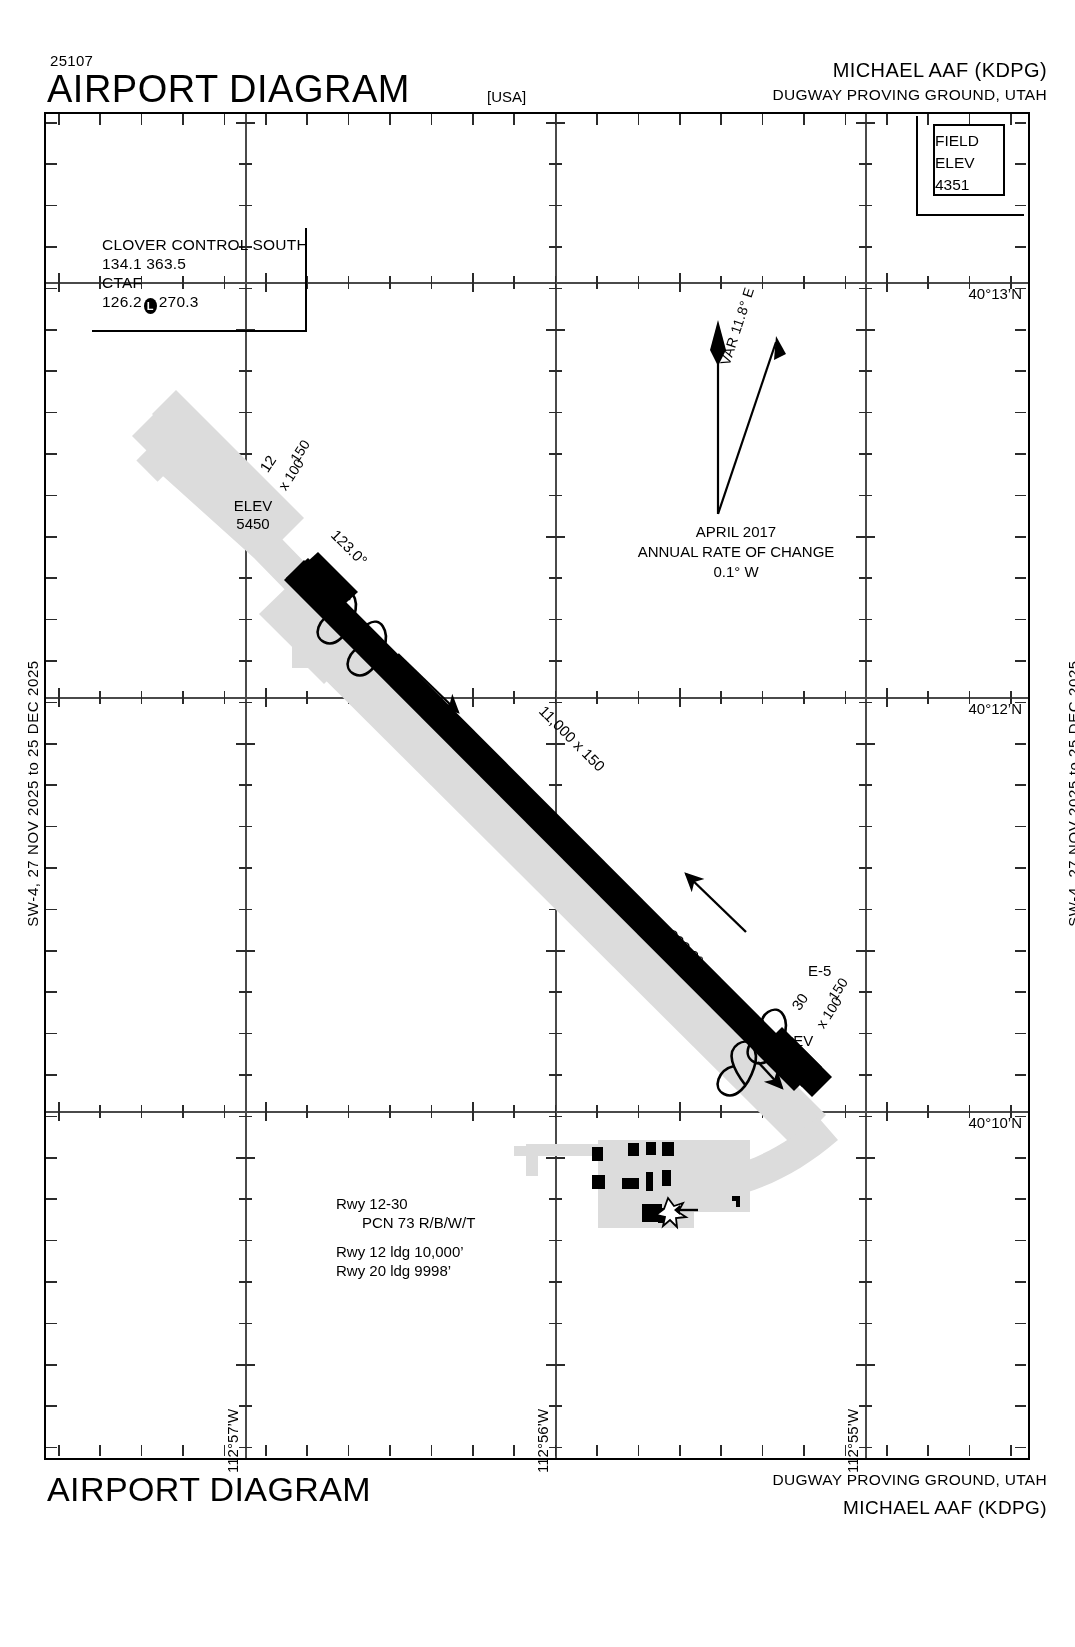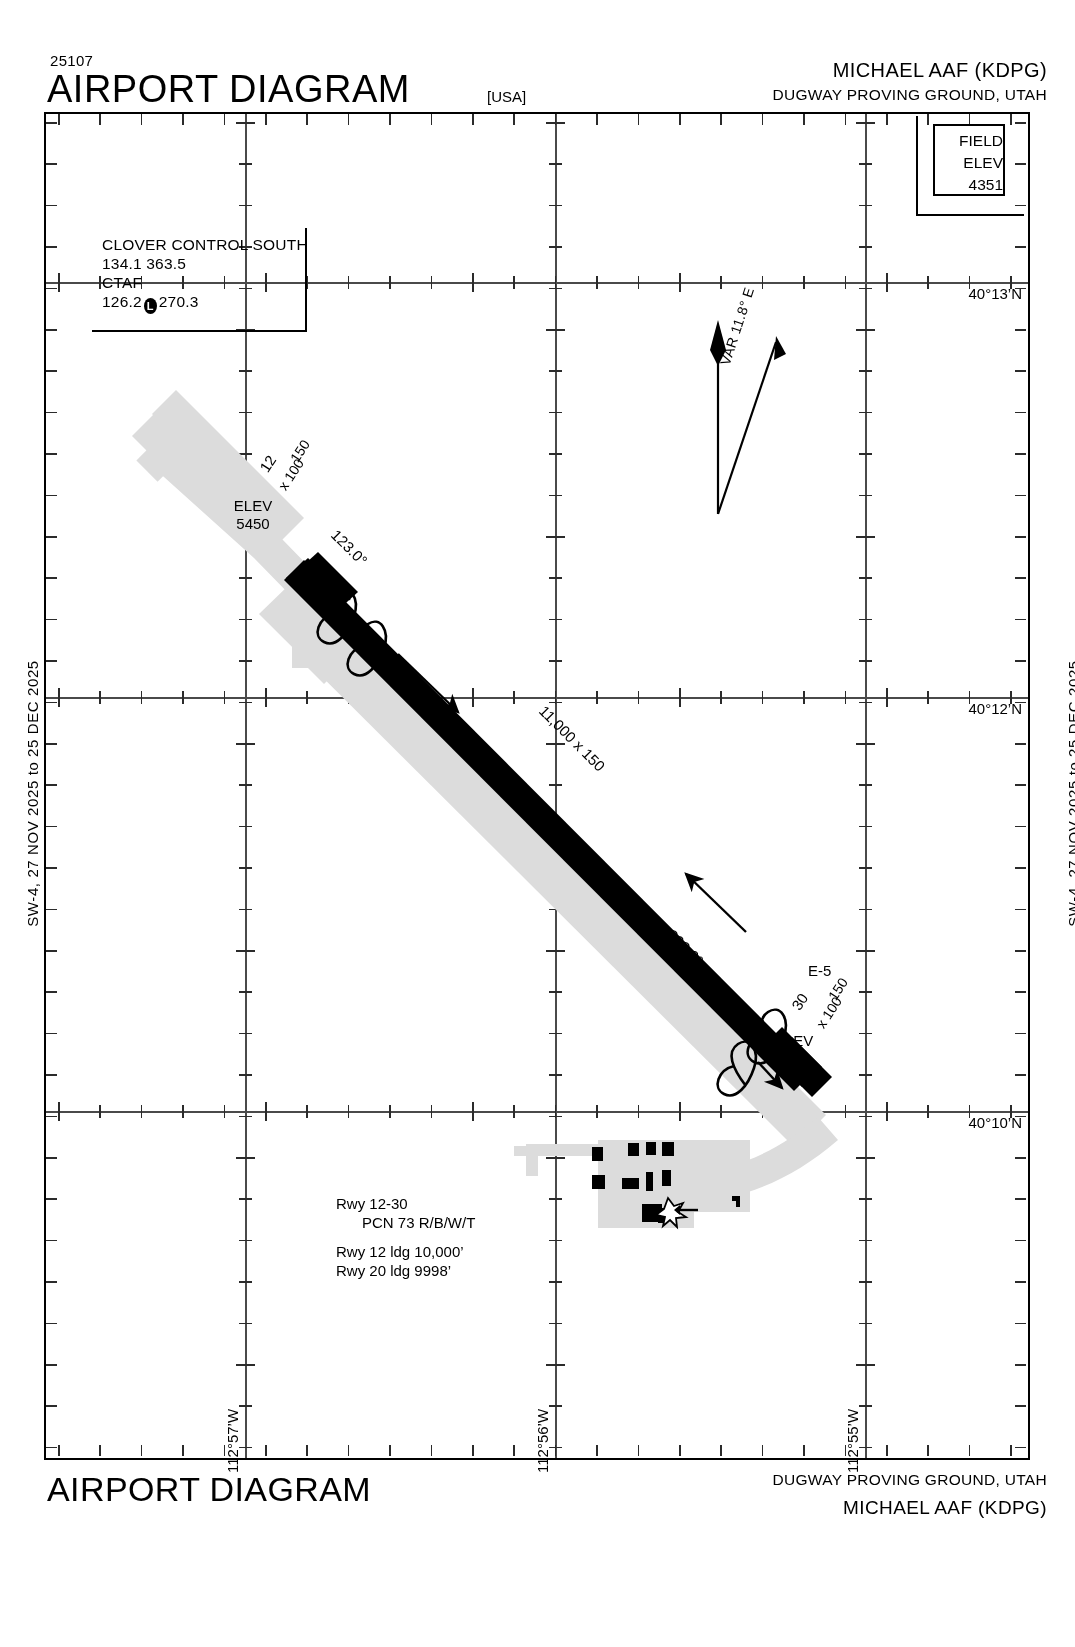--- a/index.html
+++ b/index.html
@@ -24,21 +24,21 @@
             border-right:2.2px solid #000;border-bottom:2.2px solid #000;
             box-sizing:border-box;padding:7px 0 0 10px;}
   #comm-box div{font-size:15.5px;line-height:19px;letter-spacing:.2px;white-space:nowrap;}
   .ctaf-sym{display:inline-block;width:13px;height:16px;border-radius:50%;
             background:#000;color:#fff;font-size:11px;line-height:16px;
             text-align:center;vertical-align:-3px;font-weight:bold;margin:0 2px;}
   
   #field-elev-outer{right:4px;top:2px;width:108px;height:100px;
         border-left:2.2px solid #000;border-bottom:2.2px solid #000;box-sizing:border-box;}
   #field-elev-box{left:15px;top:8px;width:72px;height:72px;border:2px solid #000;
-        box-sizing:border-box;text-align:right;font-size:15.5px;line-height:22px;padding-top:4px;}
+        box-sizing:border-box;text-align:left;font-size:15.5px;line-height:22px;padding-top:4px;}
   
   .side-text{position:absolute;font-size:15px;letter-spacing:.6px;white-space:nowrap;}
   #side-left{left:-138px;top:785px;transform:rotate(-90deg);transform-origin:center;width:340px;text-align:center;}
   #side-right{left:903px;top:785px;transform:rotate(-90deg);transform-origin:center;width:340px;text-align:center;}
   
   .lat-label{position:absolute;font-size:15px;white-space:nowrap;}
   .lon-label{position:absolute;font-size:15px;white-space:nowrap;
              transform:rotate(-90deg);transform-origin:left bottom;}
   
   .mtext{position:absolute;white-space:nowrap;font-size:15px;line-height:18px;}
@@ -487,20 +487,23 @@
   <div class="mtext" style="left:718px;top:900px;transform:rotate(50deg);transform-origin:left top;font-size:14px;">A</div>
   <div class="mtext" style="left:742px;top:890px;transform:rotate(-57deg);transform-origin:left top;font-size:15px;">30</div>
   <div class="mtext" style="left:778px;top:880px;transform:rotate(-57deg);transform-origin:left top;font-size:14px;">150</div>
   <div class="mtext" style="left:766px;top:908px;transform:rotate(-57deg);transform-origin:left top;font-size:14px;">x 100</div>
   <div class="mtext ctr" style="left:698px;top:918px;width:100px;">
     <span>ELEV</span><br><span>4350</span>
   </div>
 
 
   <div class="mtext" style="left:670px;top:248px;transform:rotate(-72deg);transform-origin:left top;font-size:14px;letter-spacing:.4px;">VAR 11.8° E</div>
+  <div class="mtext ctr" style="left:560px;top:408px;width:260px;line-height:20px;">
+    <span>APRIL 2017</span><br><span>ANNUAL RATE OF CHANGE</span><br><span>0.1° W</span>
+  </div>
 
   <div class="mtext" style="left:290px;top:1080px;line-height:19px;">
     <span>Rwy 12-30</span><br>
     <span style="padding-left:26px;display:inline-block;">PCN 73 R/B/W/T</span>
   </div>
   <div class="mtext" style="left:290px;top:1128px;line-height:19px;">
     <span>Rwy 12 ldg 10,000’</span><br><span>Rwy 20 ldg 9998’</span>
   </div>
 
   <div class="lat-label" style="right:6px;top:171px;">40°13’N</div>

